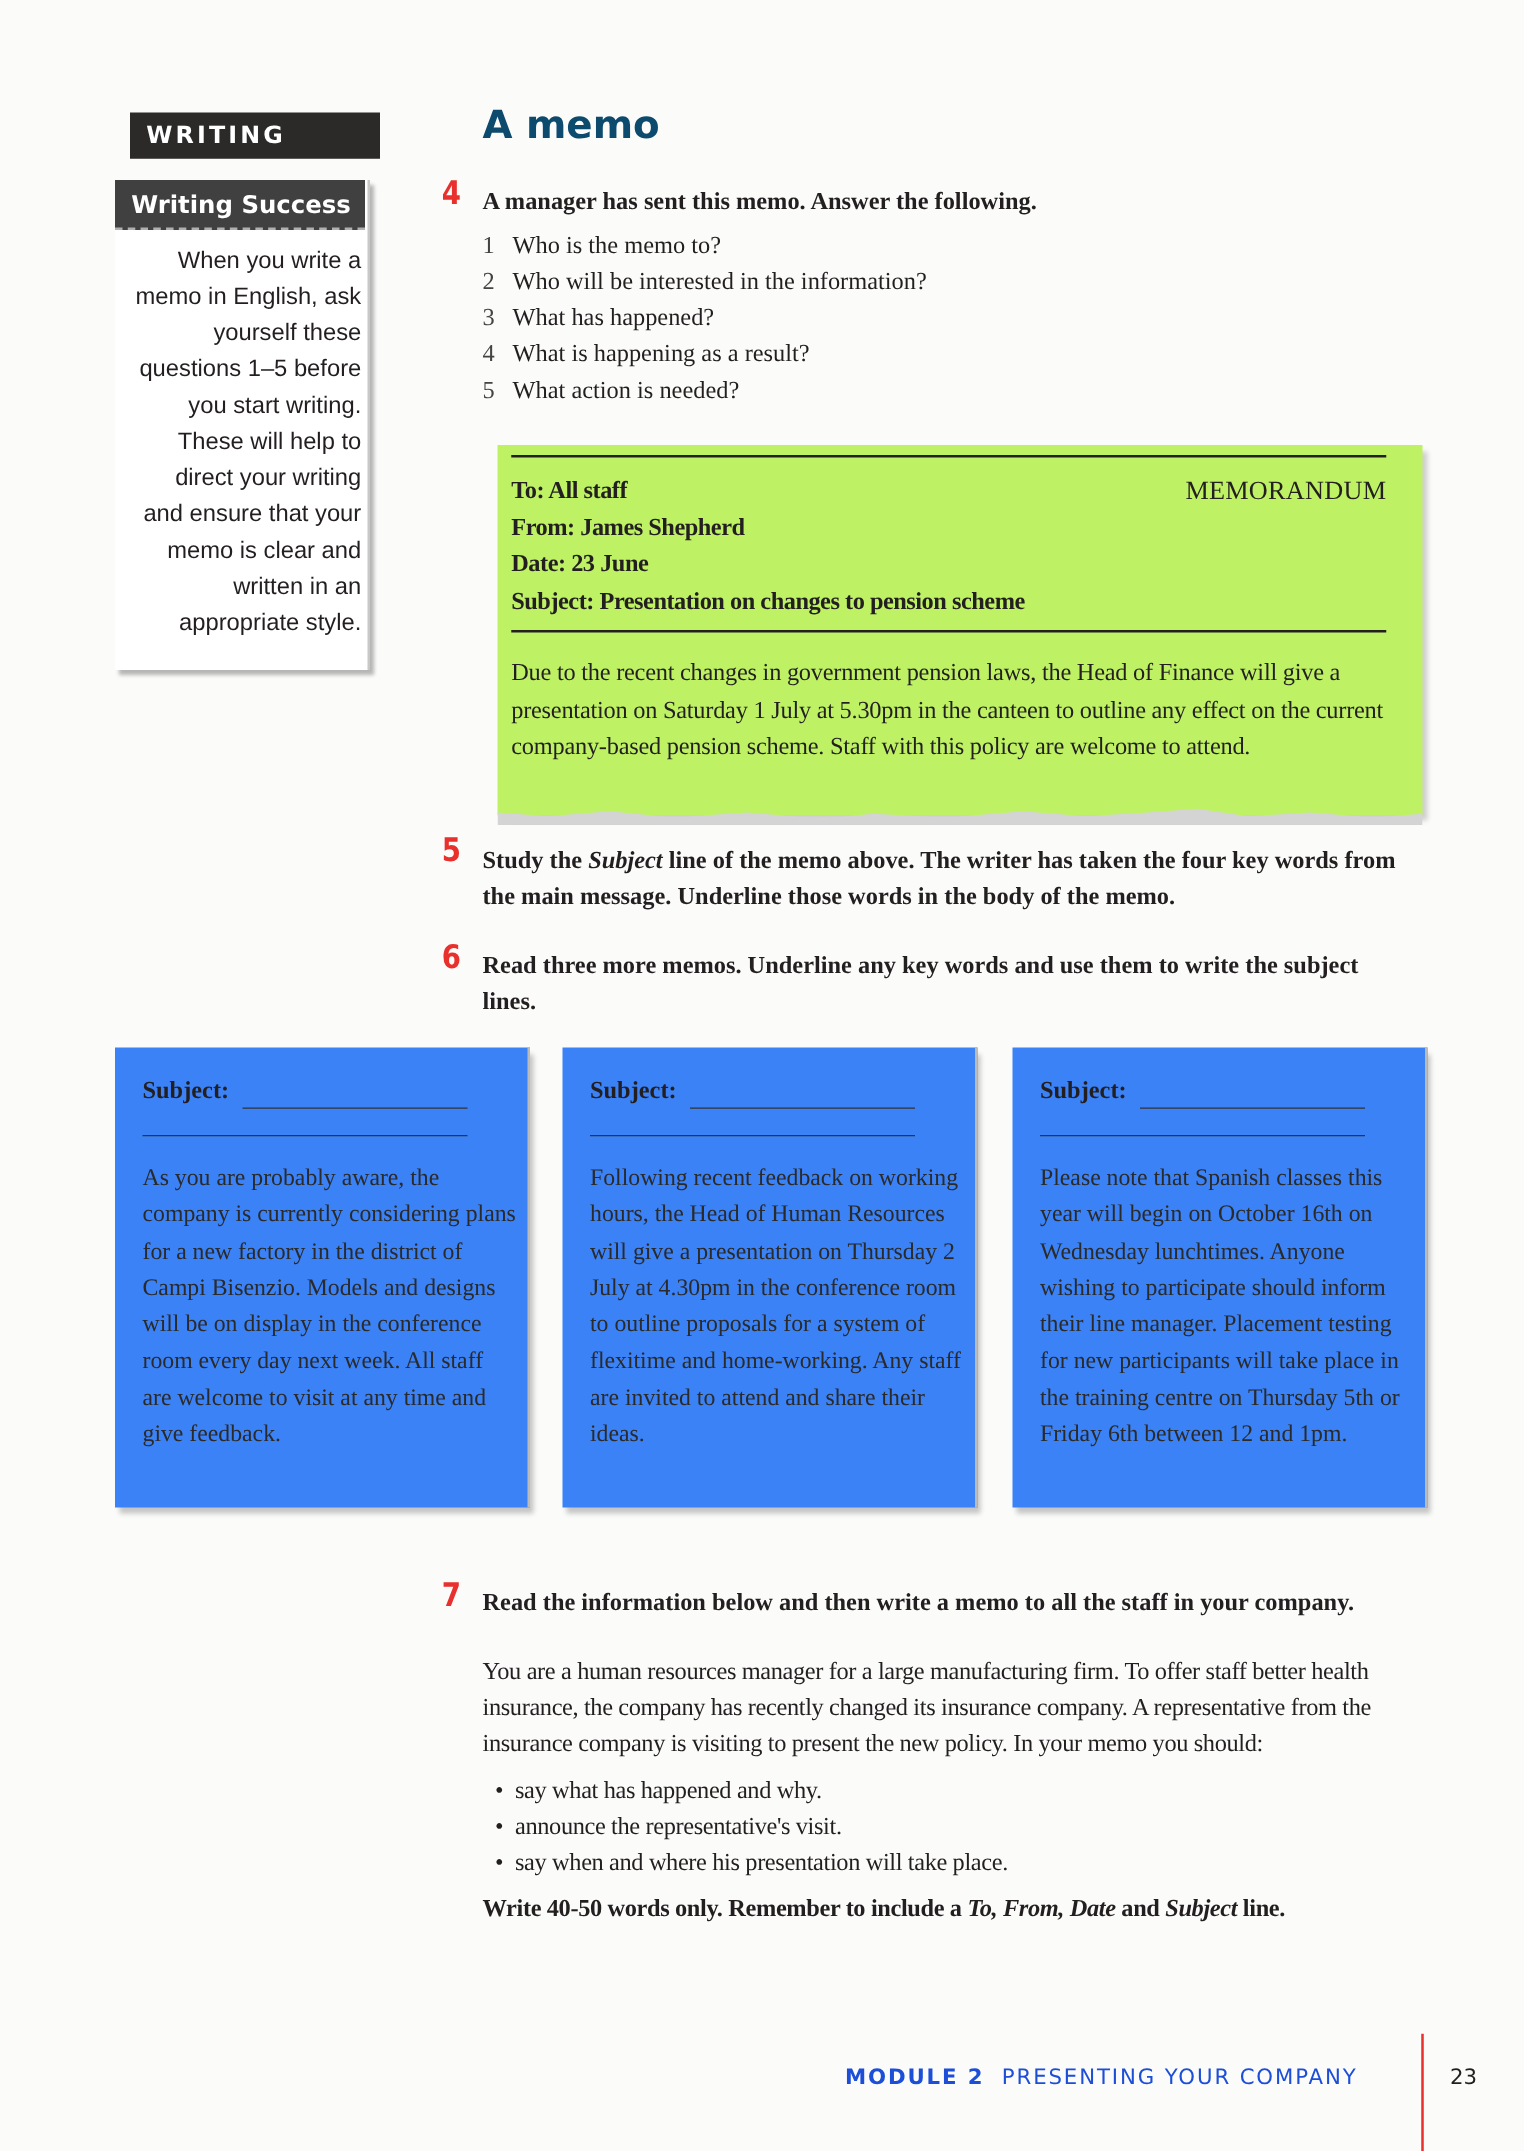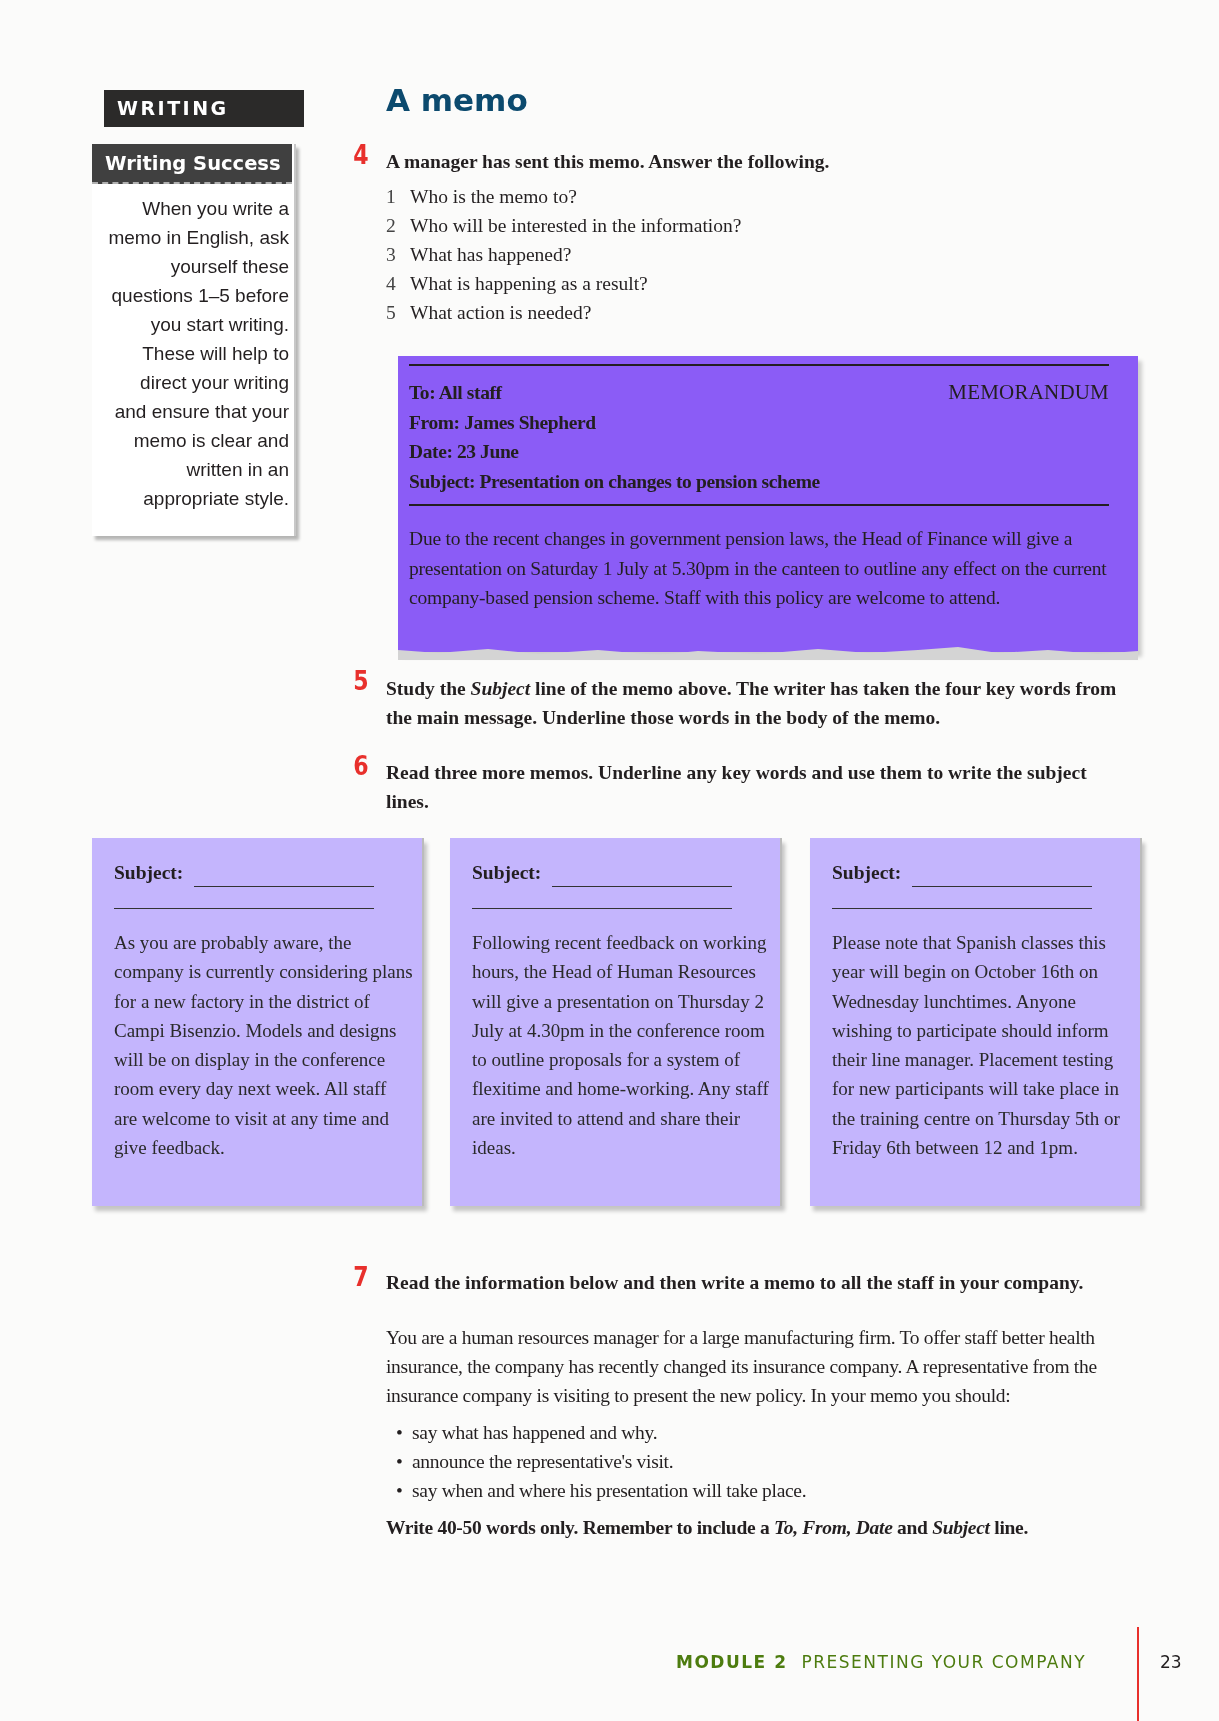--- a/index.html
+++ b/index.html
@@ -54,21 +54,21 @@
     font-family: "Liberation Serif", serif; font-weight: bold;
     font-size: 19.5px; line-height: 29px; color: #231f20;
   }
   .q-list { left: 386px; top: 182px; font-size: 19.5px; line-height: 29px; }
   .q-item { display: flex; }
   .q-item .n { width: 24px; color: #444; }
 
   
   .memo-box {
     left: 398px; top: 356px; width: 740px; height: 296px;
-    background: #8b5cf6;
+    background: #bef264;
     box-shadow: 4px 5px 4px rgba(0,0,0,0.18);
   }
   .memo-rule { position: absolute; left: 11px; width: 700px; height: 2px; background: #231f20; }
   .memo-head {
     position: absolute; left: 11px; top: 22px; width: 700px;
     font-family: "Liberation Serif", serif; font-size: 19.5px; line-height: 29.5px;
   }
   .memo-head .field { font-weight: bold; letter-spacing: -0.4px; }
   .memo-title {
     position: absolute; right: 0; top: 0; font-size: 21px; letter-spacing: 0.2px;
@@ -77,21 +77,21 @@
     position: absolute; left: 11px; top: 168px; width: 710px;
     font-size: 19.5px; line-height: 29.5px; letter-spacing: -0.2px;
   }
   .torn {
     position: absolute; left: 0; bottom: -8px; width: 100%; height: 16px;
   }
 
   
   .small-memo {
     top: 838px; width: 330px; height: 368px;
-    background: #c4b5fd;
+    background: #3b82f6;
     box-shadow: 3px 5px 4px rgba(0,0,0,0.22);
     border-right: 2px solid #bbb;
   }
   .sm-subject {
     position: absolute; left: 22px; top: 24px;
     font-weight: bold; font-size: 19.5px;
   }
   .sm-line1 { position: absolute; left: 102px; top: 48px; width: 180px; height: 1px; background: #333; }
   .sm-line2 { position: absolute; left: 22px; top: 70px; width: 260px; height: 1px; background: #333; }
   .sm-body {
@@ -101,21 +101,21 @@
 
   .instr-body { font-size: 19.5px; line-height: 29px; letter-spacing: -0.3px; }
   .bullets { list-style: none; margin: 8px; padding: 0; }
   .bullets li { position: relative; padding-left: 18px; }
   .bullets li::before { content: "•"; position: absolute; left: 2px; top: 0; }
 
   
   .footer {
     left: 676px; top: 1652px;
     font-family: "DejaVu Sans", sans-serif; font-size: 17px; letter-spacing: 1.5px;
-    color: #4d7c0f;
+    color: #1d4ed8;
   }
   .footer .module { font-weight: bold; margin-right: 14px; }
   .footer-rule { left: 1137px; top: 1627px; width: 2px; height: 94px; background: #e8302c; }
   .page-num {
     left: 1160px; top: 1652px;
     font-family: "DejaVu Sans", sans-serif; font-size: 17px; color: #231f20;
   }
 </style>
 </head>
 <body>

